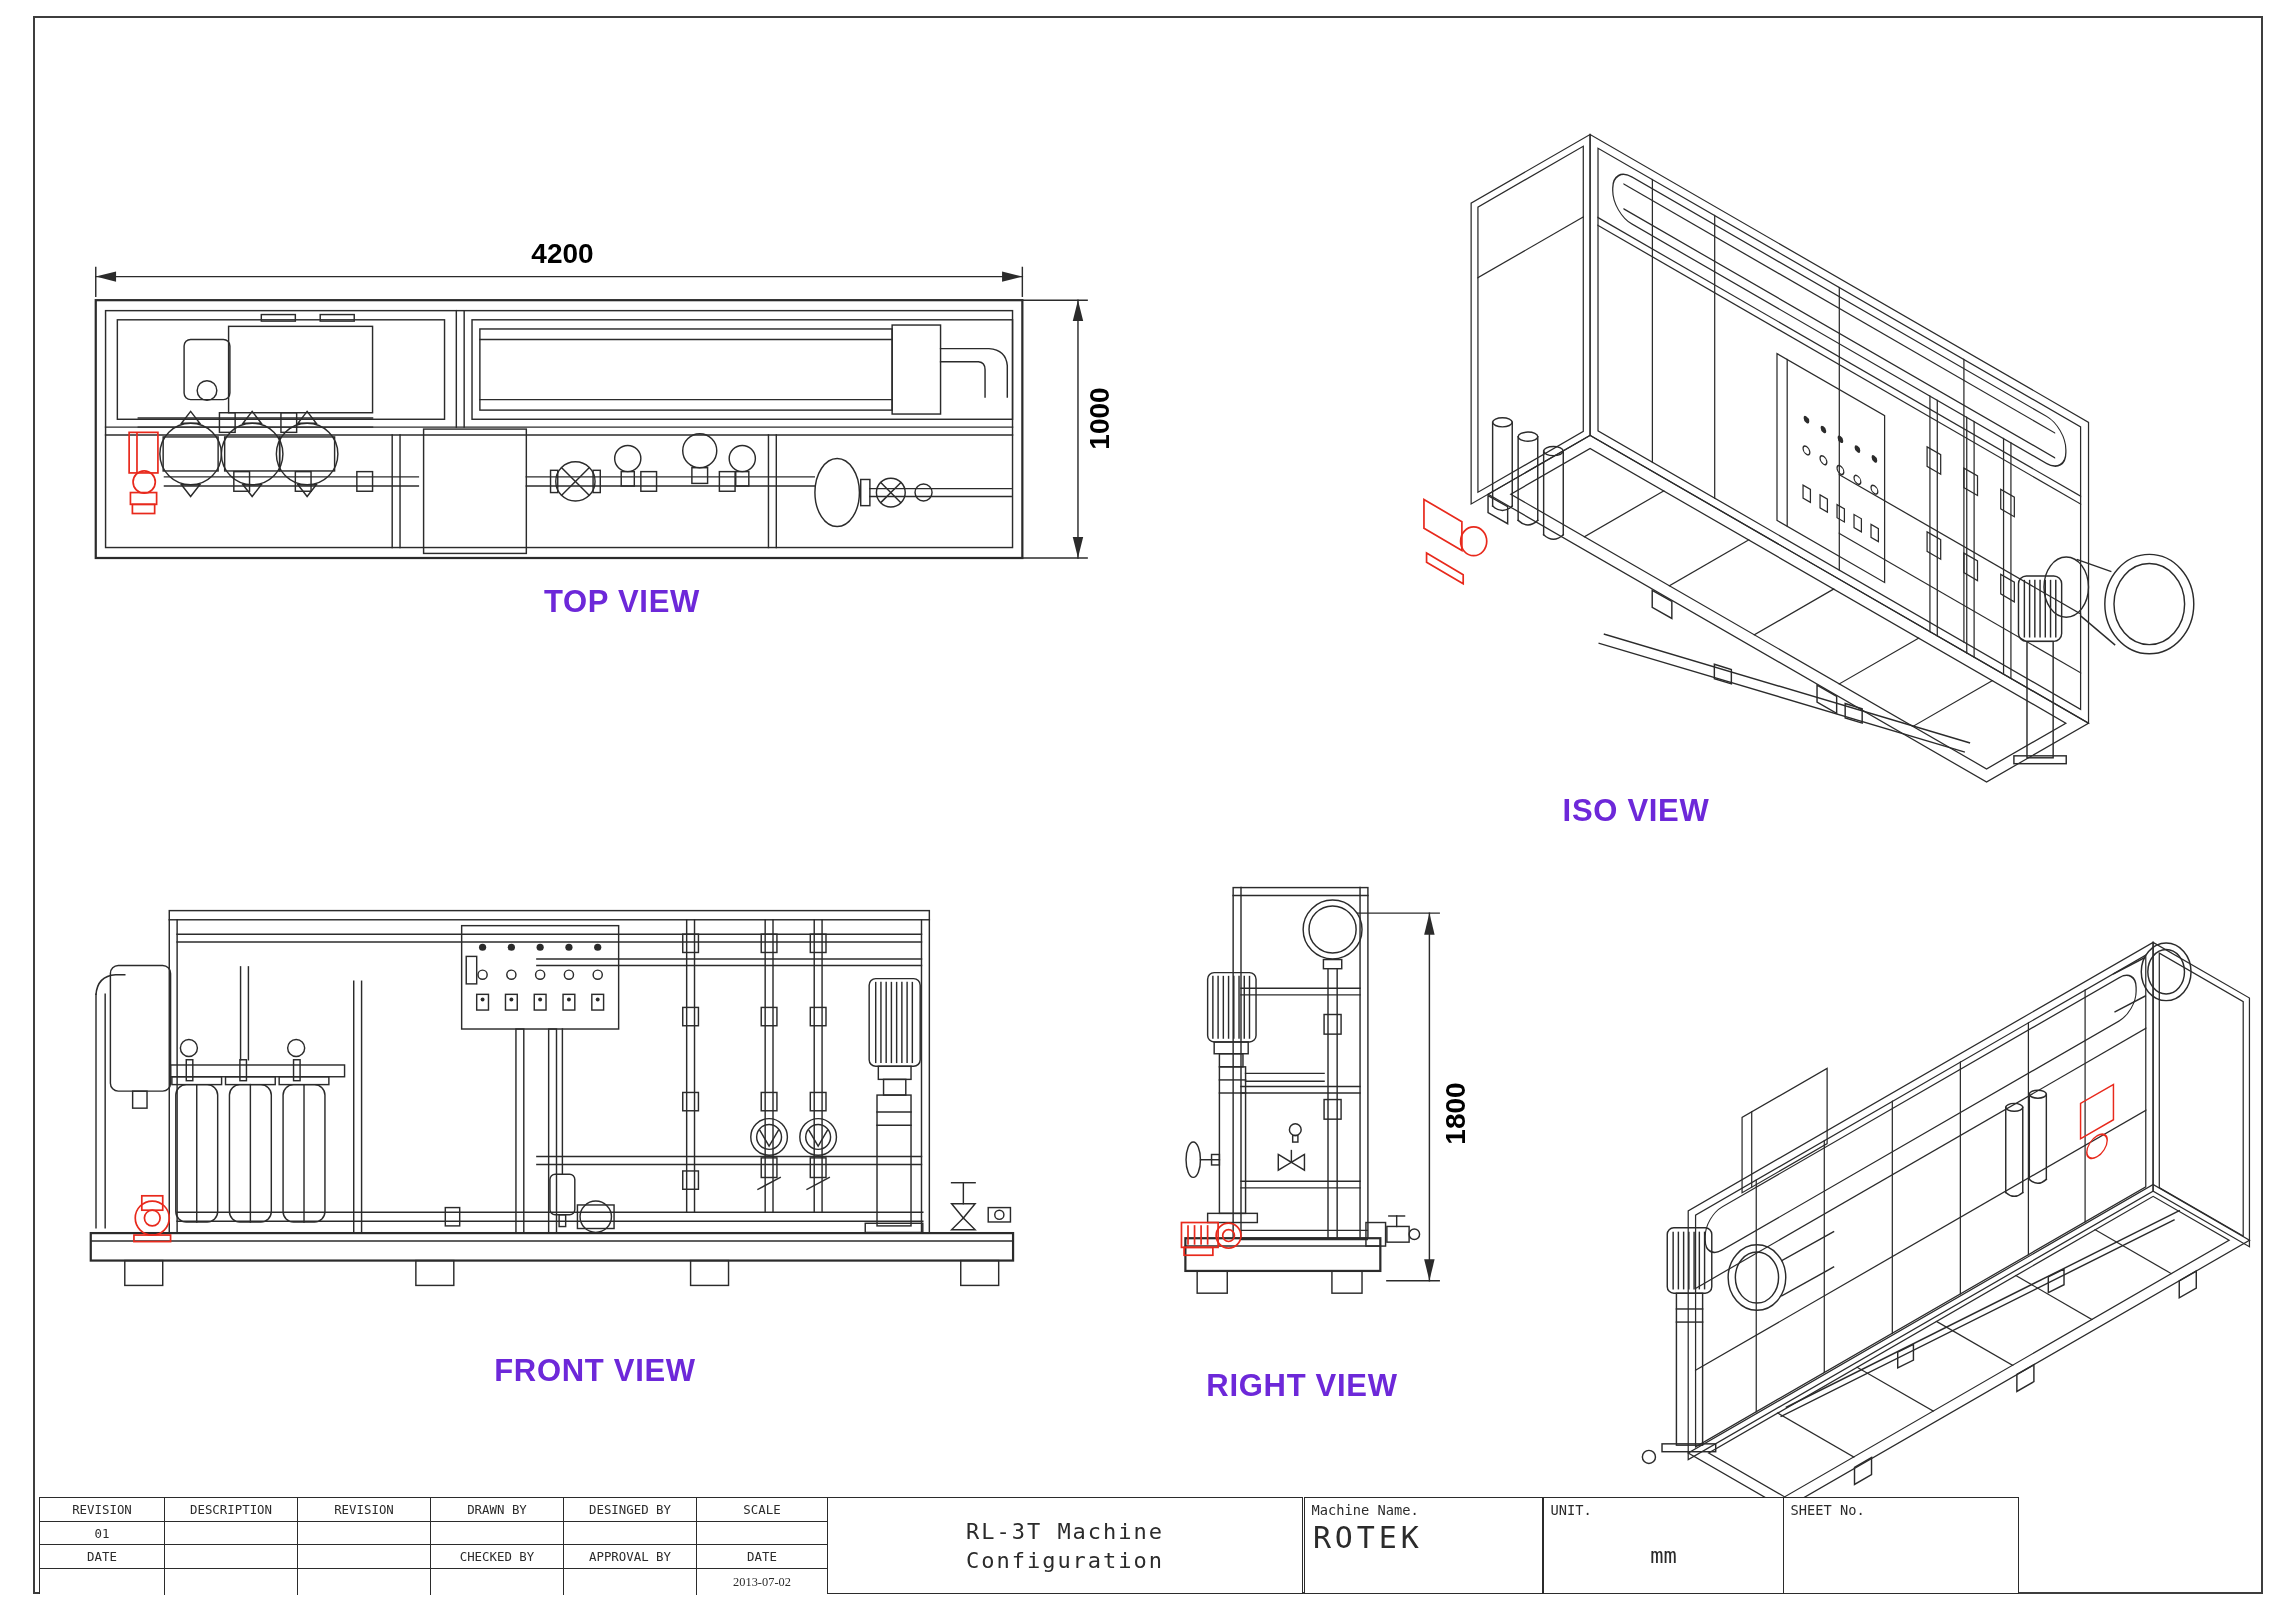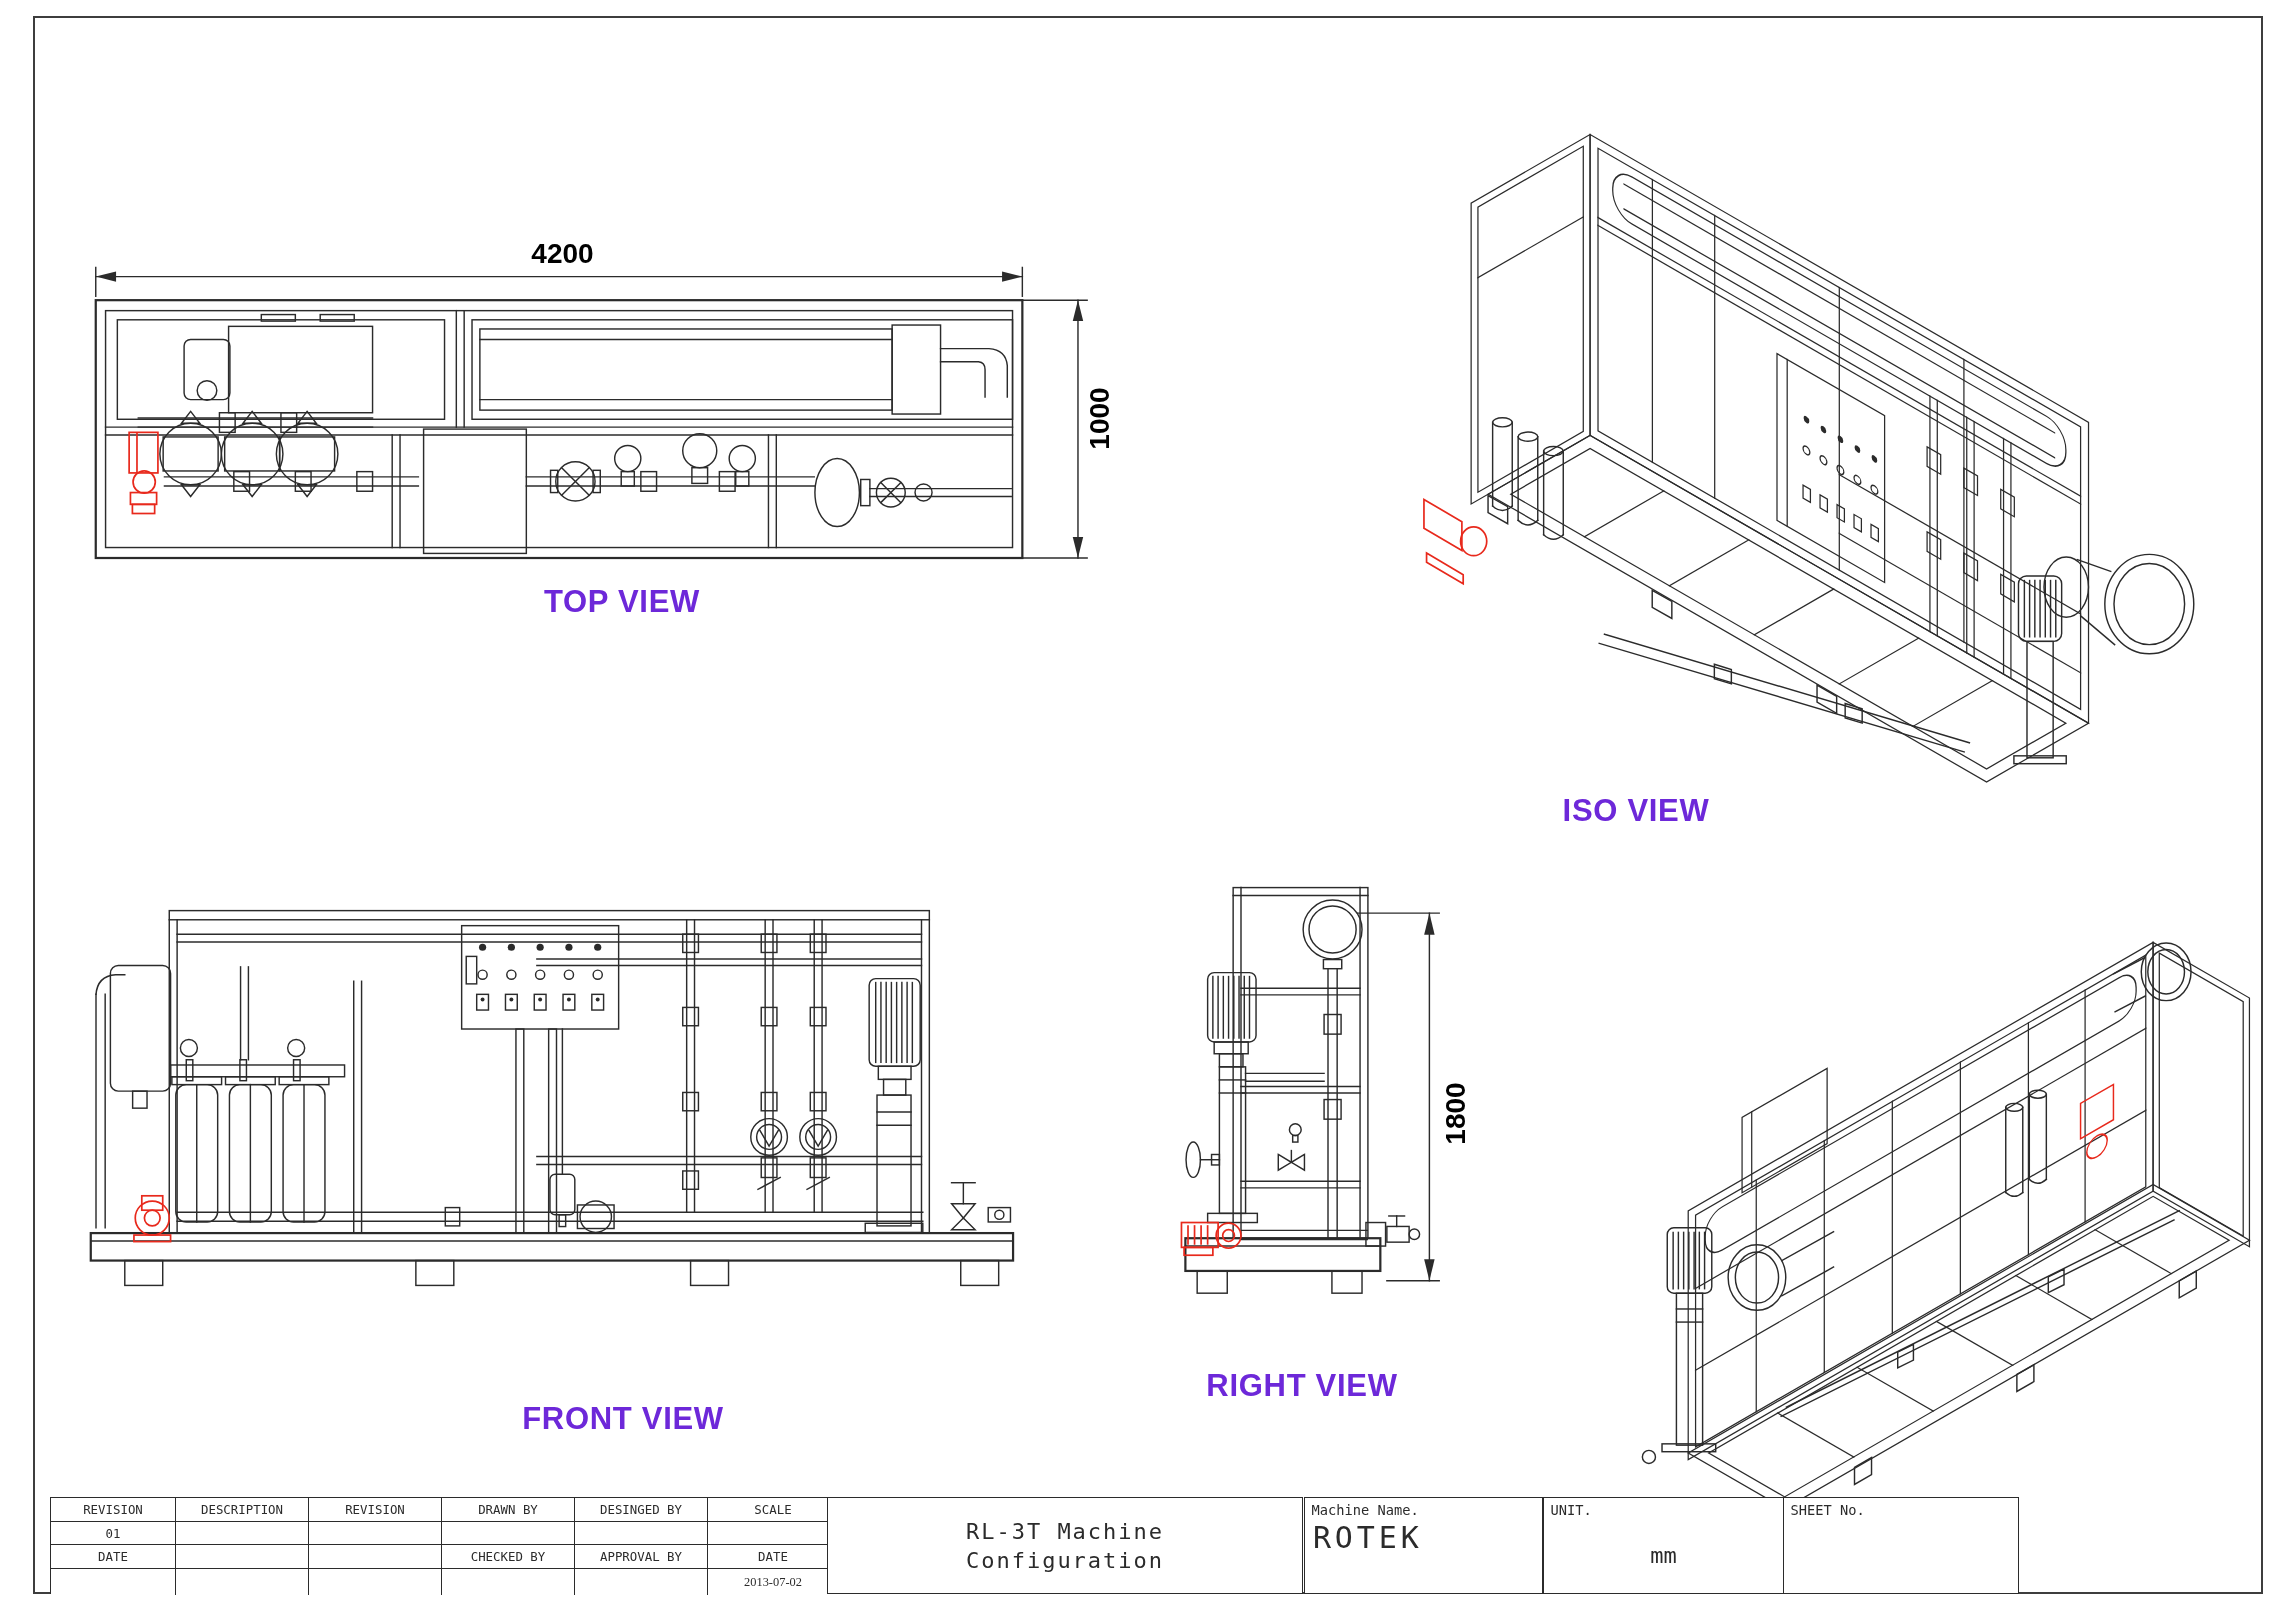--- a/index.html
+++ b/index.html
@@ -15,21 +15,21 @@
   .sf{fill:#2b2b2b;stroke:none;}
   .sr{stroke:#e8291c;fill:none;stroke-width:2.6;}
   
   .viewlabel{font-family:"Liberation Sans",sans-serif;font-weight:bold;
         font-size:31px;color:#6d28d9;text-align:center;letter-spacing:0.7px;}
   .dimnum{font-family:"Liberation Sans",sans-serif;font-weight:bold;
         font-size:28px;color:#000;text-align:center;}
   .rot{transform:rotate(-90deg);}
   
   .tb{left:33px;top:1497px;width:2230px;height:97px;}
-  .tb-table{position:absolute;left:17px;top:0;width:790px;height:97px;
+  .tb-table{position:absolute;left:6px;top:0;width:790px;height:97px;
         border:1.6px solid #2b2b2b;box-sizing:border-box;padding-left:12px;}
   .cell{position:absolute;box-sizing:border-box;border-right:1.3px solid #2b2b2b;
         border-bottom:1.3px solid #2b2b2b;display:flex;align-items:center;
         justify-content:center;font-size:12.4px;white-space:nowrap;background:#fff;}
   .cell.lastcol{border-right:none;}
   .cell.lastrow{border-bottom:none;font-family:Liberation Serif, serif;}
   .bigbox{position:absolute;top:0;height:97px;border:1.6px solid #2b2b2b;
         box-sizing:border-box;background:#fff;}
   .bigbox .lbl{font-size:13.7px;padding:3.9px 6.5px 0 6.5px;}
   .titlebox-inner{height:100%;display:flex;flex-direction:column;align-items:center;
@@ -590,21 +590,21 @@
       <line class="s" x1="697" y1="292" x2="697" y2="422"></line>
     <path class="s" d="M671 422 q13 12 26 0"></path>
 
     <line class="s" x1="300" y1="770" x2="900" y2="470"></line>
     <line class="s" x1="292" y1="784" x2="892" y2="484"></line>
     <path class="s" d="M470 686 l24 -12 v24 l-24 12 z"></path>
     <path class="s" d="M700 571 l24 -12 v24 l-24 12 z"></path>
   </svg>
 
   <div class="abs viewlabel" style="left:504px;top:584px;width:236px;">TOP VIEW</div>
-  <div class="abs viewlabel" style="left:492px;top:1353px;width:262px;margin-top:48px;">FRONT VIEW</div>
+  <div class="abs viewlabel" style="left:464px;top:1353px;width:262px;">FRONT VIEW</div>
   <div class="abs viewlabel" style="left:1171px;top:1368px;width:262px;">RIGHT VIEW</div>
   <div class="abs viewlabel" style="left:1525px;top:793px;width:222px;">ISO VIEW</div>
 
   <div class="abs dimnum" style="left:484px;top:238px;width:157px;">4200</div>
   <div class="abs dimnum rot" style="left:1046px;top:404px;width:105px;height:29px;">1000</div>
   <div class="abs dimnum rot" style="left:1389px;top:1099px;width:131px;height:29px;">1800</div>
 
   <div class="abs tb">
 
     <div class="tb-table">

